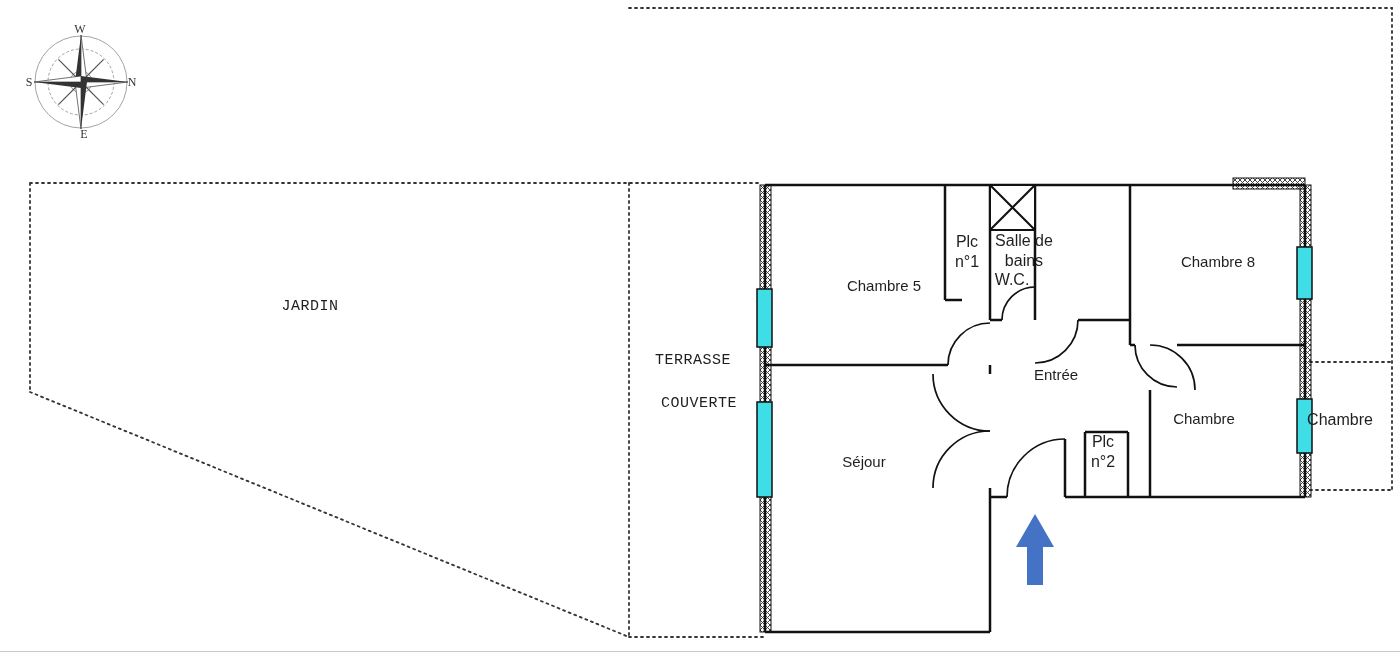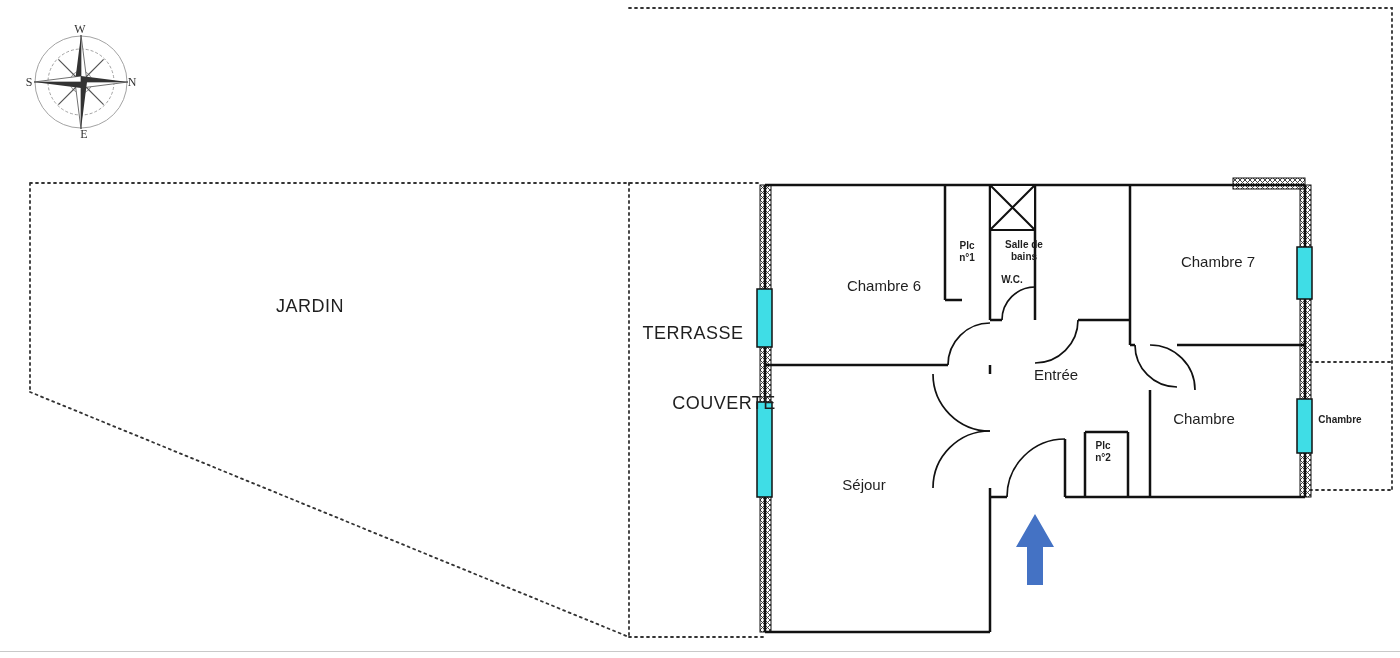--- a/index.html
+++ b/index.html
@@ -13,23 +13,23 @@
   #plan svg{position:absolute;left:0;top:0;}
   .room-label{
     position:absolute;
     transform:translate(-50%,-50%);
     color:#1f1f1f;
     white-space:pre-line;
     text-align:center;
     line-height:1.22;
     pointer-events:none;
   }
-  .lbl-lg{font-size:18px;letter-spacing:0.5px;}
+  .lbl-lg{font-size:15px;letter-spacing:0.5px;font-family:Liberation Mono, monospace;}
   .lbl-md{font-size:15px;}
-  .lbl-sm{font-size:10px;font-weight:bold;}
+  .lbl-sm{font-size:16px;}
   .compass-letter{
     position:absolute;
     transform:translate(-50%,-50%);
     font-family:"Liberation Serif", serif;
     font-size:12px;
     color:#333;
   }
   .bottom-divider{
     position:absolute;
     left:0;top:651px;width:1400px;height:1px;
@@ -119,30 +119,30 @@
       <polygon points="34,82 81,82 81,76" fill="#fff" stroke="#333" stroke-width="0.7"></polygon>
     </g>
   </svg>
 
   <div class="compass-letter" style="left:80px;top:29px">W</div>
   <div class="compass-letter" style="left:132px;top:82px">N</div>
   <div class="compass-letter" style="left:84px;top:134px">E</div>
   <div class="compass-letter" style="left:29px;top:82px">S</div>
 
   <div class="room-label lbl-lg" style="left:310px;top:307px">JARDIN</div>
-  <div class="room-label lbl-lg" style="left:693px;top:334px">TERRASSE</div>
-  <div class="room-label lbl-lg" style="left:724px;top:404px">COUVERTE</div>
-  <div class="room-label lbl-md" style="left:884px;top:286px">Chambre 6</div>
+  <div class="room-label lbl-lg" style="left:693px;top:361px">TERRASSE</div>
+  <div class="room-label lbl-lg" style="left:699px;top:404px">COUVERTE</div>
+  <div class="room-label lbl-md" style="left:884px;top:286px">Chambre 5</div>
   <div class="room-label lbl-sm" style="left:967px;top:252px">Plc
 n°1</div>
   <div class="room-label lbl-sm" style="left:1012px;top:280px">W.C.</div>
   <div class="room-label lbl-sm" style="left:1024px;top:251px">Salle de
 bains</div>
-  <div class="room-label lbl-md" style="left:1218px;top:262px">Chambre 7</div>
+  <div class="room-label lbl-md" style="left:1218px;top:262px">Chambre 8</div>
   <div class="room-label lbl-md" style="left:1056px;top:375px">Entrée</div>
   <div class="room-label lbl-md" style="left:1204px;top:419px">Chambre</div>
   <div class="room-label lbl-sm" style="left:1340px;top:420px">Chambre</div>
-  <div class="room-label lbl-md" style="left:864px;top:485px">Séjour</div>
+  <div class="room-label lbl-md" style="left:864px;top:462px">Séjour</div>
   <div class="room-label lbl-sm" style="left:1103px;top:452px">Plc
 n°2</div>
 
   <div class="bottom-divider"></div>
 </div>
 
 </body></html>

